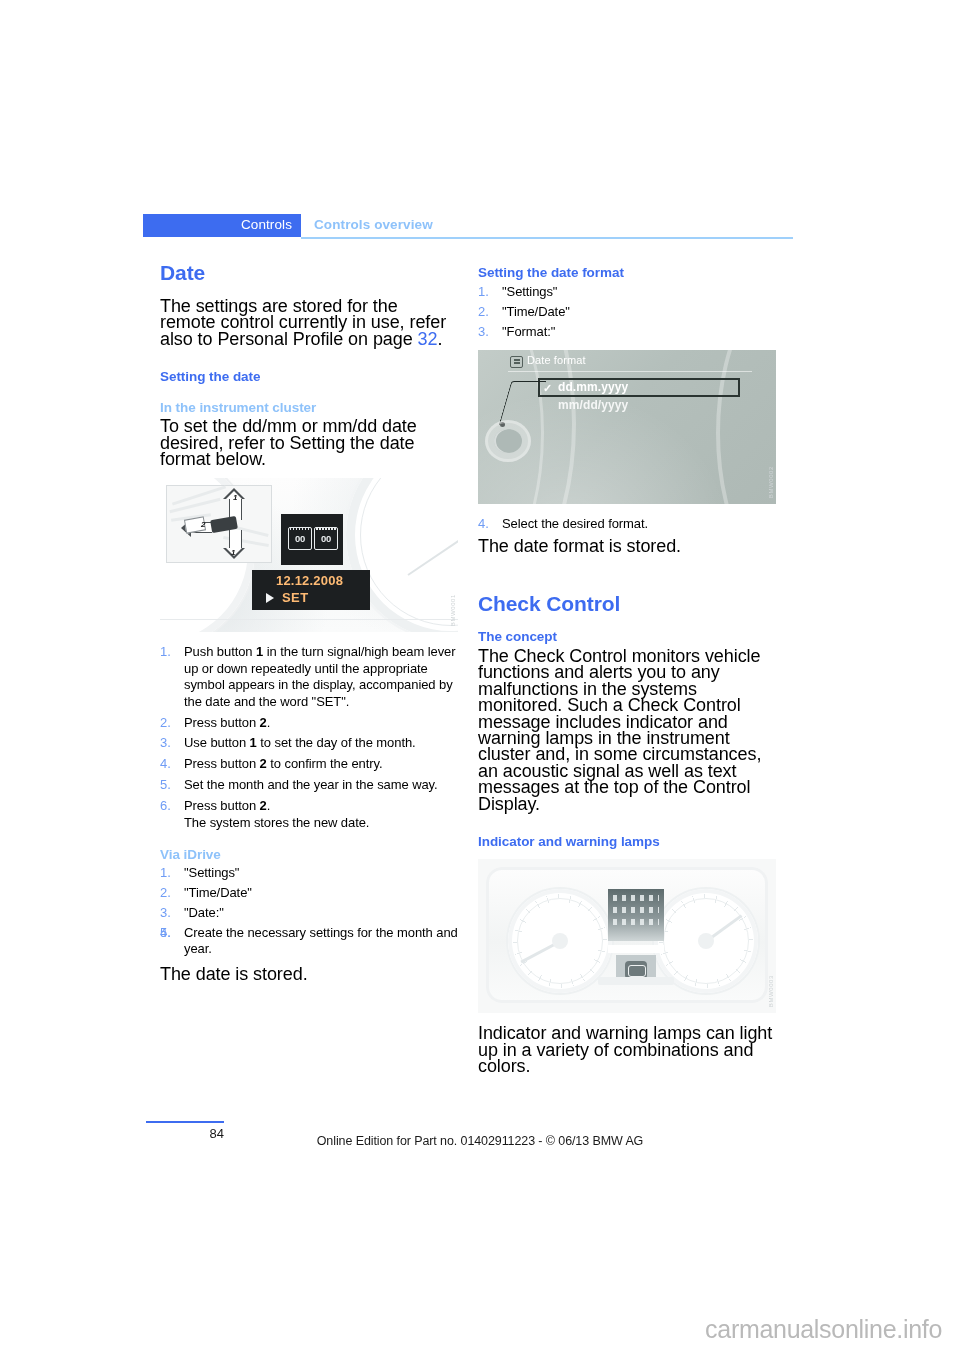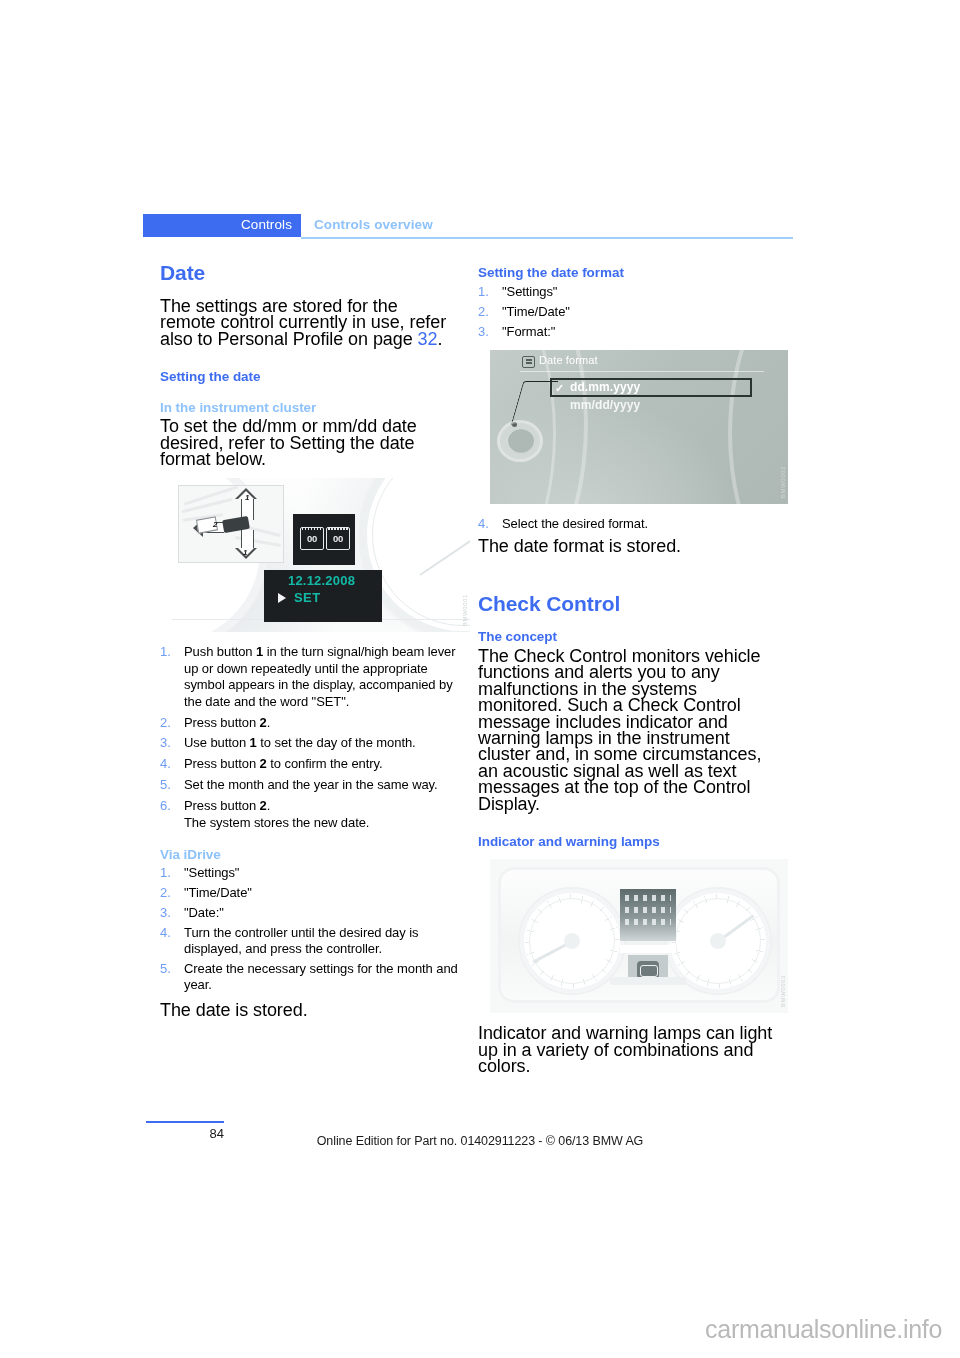--- a/index.html
+++ b/index.html
@@ -134,21 +134,21 @@
   ol.steps li .sub2 {
     display: block;
   }
   ol.steps.gap li { margin-bottom: 4.5px; }
 
   
   .figure {
     position: relative;
     width: 298px;
     height: 154px;
-    margin: 10px 0 12px 12px;
+    margin: 10px 0 12px 0;
     overflow: hidden;
     background: #f4f5f5;
   }
   .figure .vid {
     position: absolute;
     right: 2px;
     bottom: 6px;
     font-size: 6px;
     color: #cfd4d6;
     letter-spacing: 0.6px;
@@ -338,23 +338,23 @@
     position: absolute;
     left: 1px; right: 1px; top: -1px;
     height: 3px;
     background: repeating-linear-gradient(90deg,#e9ecee 0 1.5px,transparent 1.5px 3px);
   }
 
   
   .datedisp {
     position: absolute;
     left: 92px; top: 92px;
-    width: 118px; height: 52px;
+    width: 118px; height: 40px;
     background: #1c1f21;
-    color: #14b8a6;
+    color: #fdba74;
   }
   .datedisp .dtxt {
     position: absolute;
     left: 24px; top: 3px;
     font-size: 13px;
     font-weight: bold;
     letter-spacing: 0.2px;
   }
   .datedisp .stxt {
     position: absolute;
@@ -725,21 +725,20 @@
       <li>
         <span class="num">2.</span>
         <span>"Time/Date"</span>
       </li>
       <li>
         <span class="num">3.</span>
         <span>"Date:"</span>
       </li>
       <li>
         <span class="num">4.</span>
-        <span>Turn the controller until the desired day is displayed, and press the controller.</span>
       </li>
       <li>
         <span class="num">5.</span>
         <span>Create the necessary settings for the month and year.</span>
       </li>
     </ol>
 
     <p class="body" style="margin-top:8px">The date is stored.</p>
   </div>
 

